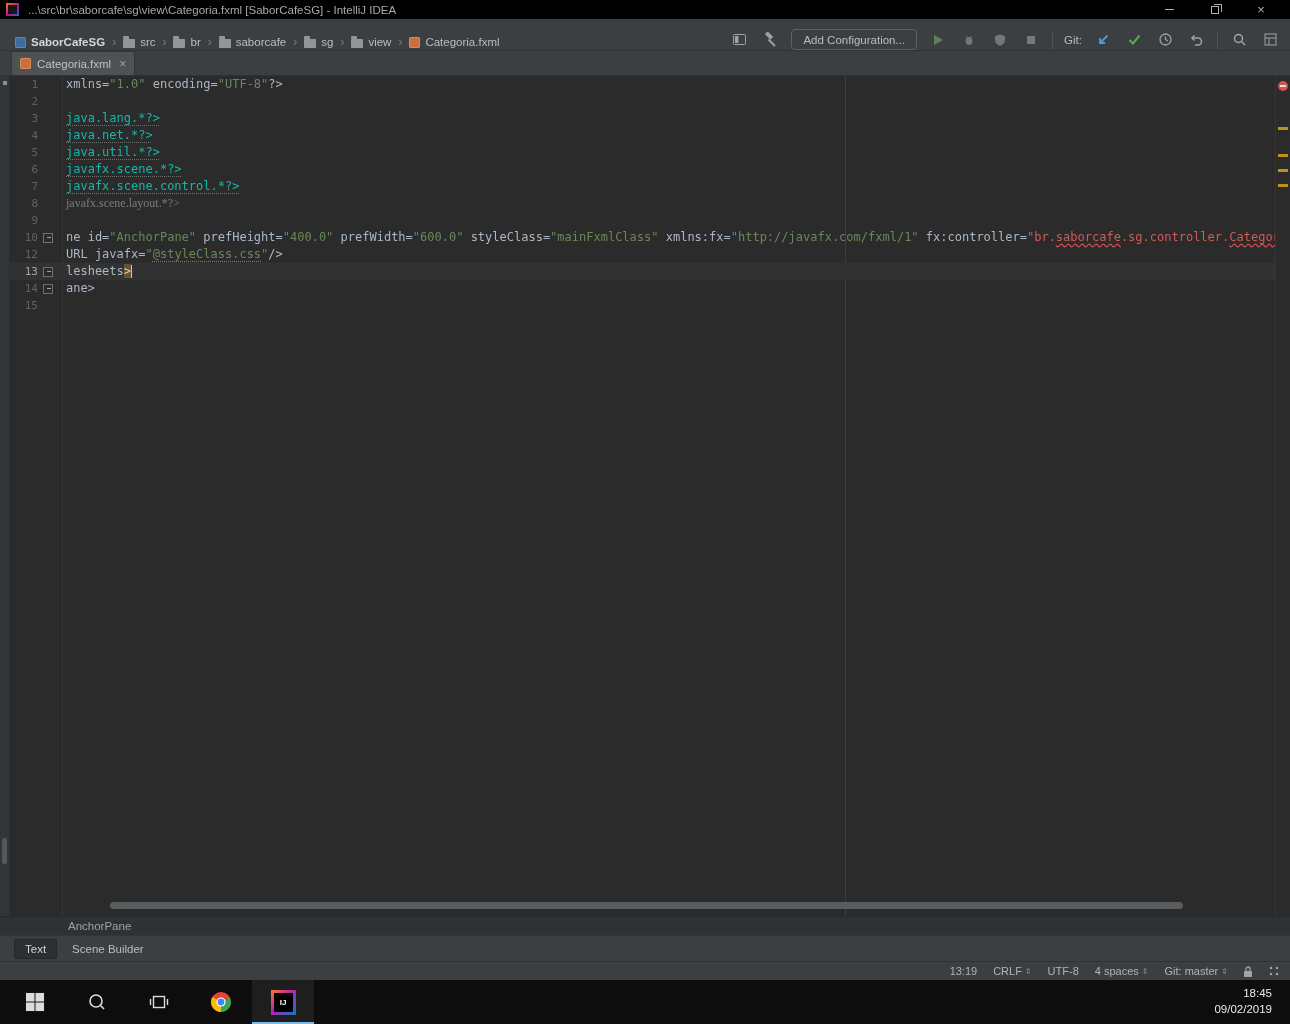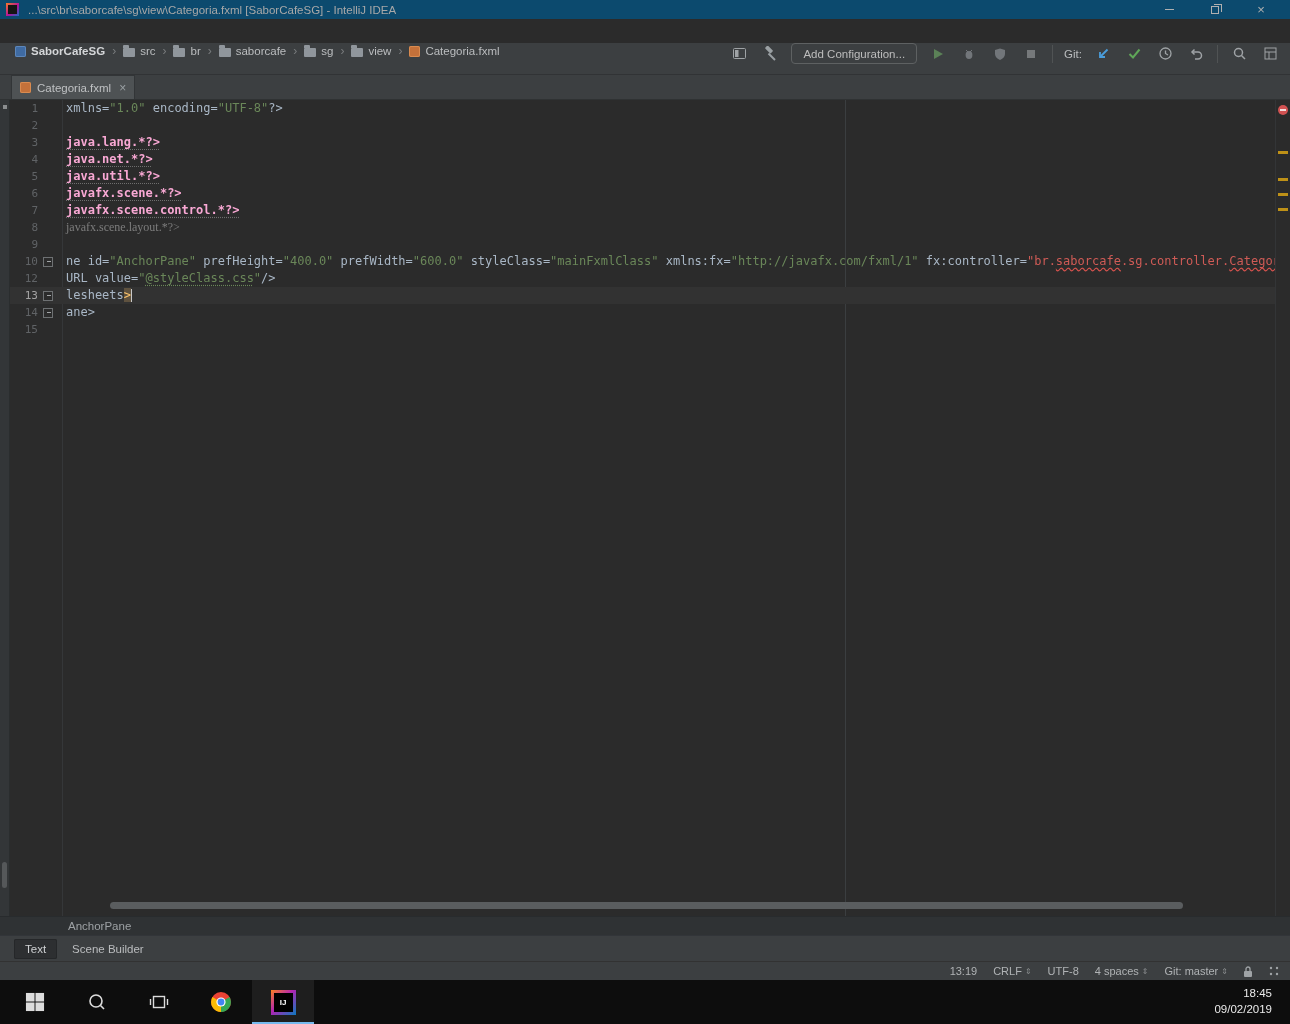--- a/index.html
+++ b/index.html
@@ -1,36 +1,36 @@
 <!DOCTYPE html>
 <html><head>
 <meta charset="utf-8">
 <style>
   * { box-sizing: border-box; margin: 0; padding: 0; }
   html,body { width:1290px; height:1024px; overflow:hidden; background:#2b2b2b;
               font-family:"Liberation Sans",sans-serif; }
   .window { width:1290px; height:1024px; display:flex; flex-direction:column; position:relative; }
 
   
-  .titlebar { height:19px; background:#0c4a6e; display:flex; align-items:center; padding:0 6px; flex:none; }
+  .titlebar { height:19px; background:#000000; display:flex; align-items:center; padding:0 6px; flex:none; }
   .app-icon { width:13px; height:13px; flex:none; position:relative;
               background:linear-gradient(135deg,#f77c23,#b3119b 55%,#1a6fc4); }
   .app-icon::after { content:""; position:absolute; top:2px; left:2px; right:2px; bottom:2px; background:#151515; }
   .title-text { color:#a8a8a8; font-size:11.5px; margin-left:9px; white-space:nowrap; }
   .win-controls { margin-left:auto; display:flex; height:100%; }
   .win-btn { width:46px; height:100%; display:flex; align-items:center; justify-content:center;
              color:#b0b0b0; font-size:13px; }
   .glyph-min { width:9px; height:1px; background:#b0b0b0; display:inline-block; }
   .glyph-restore { width:8px; height:8px; border:1px solid #b0b0b0; display:inline-block; position:relative; }
   .glyph-restore::before { content:""; position:absolute; top:-3px; left:2px; width:7px; height:7px;
                            border-top:1px solid #b0b0b0; border-right:1px solid #b0b0b0; }
 
   
   .toolbar { height:32px; background:#3c3f41; border-bottom:1px solid #313335;
-             display:flex; align-items:flex-start; padding:0 10px 0 12px; flex:none;margin-top:24px; }
+             display:flex; align-items:flex-end; padding:0 10px 0 12px; flex:none; }
   .breadcrumbs { display:flex; align-items:center; gap:2px; }
   .crumb { display:flex; align-items:center; gap:5px; padding:2px 3px; }
   .crumb-label { color:#bbbdbf; font-size:11.5px; white-space:nowrap; }
   .crumb-label.bold { font-weight:bold; color:#d4d6d8; }
   .crumb-sep { color:#787b7d; font-size:12px; margin:0 2px; }
   .ci { display:inline-block; flex:none; }
   .folder-icon { width:12px; height:9px; background:#90969c; border-radius:1px; position:relative; margin-top:3px; }
   .folder-icon::before { content:""; position:absolute; top:-3px; left:0; width:6px; height:3px;
                          background:#90969c; border-radius:1px 1px 0 0; }
   .project-icon { width:11px; height:11px; border-radius:2px; background:#3f6ba3;
@@ -65,21 +65,21 @@
   .line.active { background:#323232; }
   .ln { width:28px; flex:none; text-align:right; color:#606366; font-size:11px; line-height:17px; }
   .line.active .ln { color:#a4a3a3; }
   .fold { width:20px; flex:none; position:relative; }
   .fold.has::before { content:""; position:absolute; right:5px; top:4px; width:8px; height:8px;
                       border:1px solid #6e7173; background:#2b2b2b; }
   .fold.has::after { content:""; position:absolute; right:7px; top:8px; width:4px; height:1px; background:#a2a5a7; }
   .code { padding-left:8px; color:#a9b7c6; }
   .tk-t { color:#a9b7c6; }
   .tk-s { color:#6a8759; }
-  .tk-imp  { color:#f9a8d4; text-decoration:underline dotted #6e6e6e; text-underline-offset:3px;font-weight:bold; }
+  .tk-imp  { color:#14b8a6; text-decoration:underline dotted #6e6e6e; text-underline-offset:3px; }
   .tk-impn { color:#7d7d7d;font-family:Liberation Serif, serif; }
   .tk-err  { color:#cf5b56; }
   .tk-erru { color:#cf5b56; text-decoration:underline wavy #d9524d; text-underline-offset:2px; }
   .tk-lnk  { color:#6a8759; text-decoration:underline dotted #6a8759; text-underline-offset:3px; }
   .tk-hl   { color:#ffc66d; background:rgba(255,198,109,0.22); }
   .caret { display:inline-block; width:1px; height:13px; background:#c8c8c8; vertical-align:text-bottom; }
   .hscroll { position:absolute; left:100px; width:1073px; bottom:7px; height:7px;
              background:#5a5d5f; border-radius:4px; z-index:2; }
   .error-stripe { width:15px; flex:none; background:#2b2b2b; border-left:1px solid #333537; position:relative; }
   .stripe-badge { position:absolute; top:5px; left:2px; width:10px; height:10px; border-radius:50%; background:#d25252; }
@@ -270,21 +270,21 @@
           <div class="line"><span class="ln">1</span><span class="fold"></span><span class="code"><span class="tk-t">xmlns=</span><span class="tk-s">"1.0"</span><span class="tk-t"> encoding=</span><span class="tk-s">"UTF-8"</span><span class="tk-t">?&gt;</span></span></div>
           <div class="line"><span class="ln">2</span><span class="fold"></span><span class="code"></span></div>
           <div class="line"><span class="ln">3</span><span class="fold"></span><span class="code"><span class="tk-imp">java.lang.*?&gt;</span></span></div>
           <div class="line"><span class="ln">4</span><span class="fold"></span><span class="code"><span class="tk-imp">java.net.*?&gt;</span></span></div>
           <div class="line"><span class="ln">5</span><span class="fold"></span><span class="code"><span class="tk-imp">java.util.*?&gt;</span></span></div>
           <div class="line"><span class="ln">6</span><span class="fold"></span><span class="code"><span class="tk-imp">javafx.scene.*?&gt;</span></span></div>
           <div class="line"><span class="ln">7</span><span class="fold"></span><span class="code"><span class="tk-imp">javafx.scene.control.*?&gt;</span></span></div>
           <div class="line"><span class="ln">8</span><span class="fold"></span><span class="code"><span class="tk-impn">javafx.scene.layout.*?&gt;</span></span></div>
           <div class="line"><span class="ln">9</span><span class="fold"></span><span class="code"></span></div>
           <div class="line"><span class="ln">10</span><span class="fold has"></span><span class="code"><span class="tk-t">ne id=</span><span class="tk-s">"AnchorPane"</span><span class="tk-t"> prefHeight=</span><span class="tk-s">"400.0"</span><span class="tk-t"> prefWidth=</span><span class="tk-s">"600.0"</span><span class="tk-t"> styleClass=</span><span class="tk-s">"mainFxmlClass"</span><span class="tk-t"> xmlns:fx=</span><span class="tk-s">"http://javafx.com/fxml/1"</span><span class="tk-t"> fx:controller=</span><span class="tk-err">"br.</span><span class="tk-erru">saborcafe</span><span class="tk-err">.sg.controller.</span><span class="tk-erru">CategoriaCont</span></span></div>
-          <div class="line"><span class="ln">12</span><span class="fold"></span><span class="code"><span class="tk-t">URL value=</span><span class="tk-s">"</span><span class="tk-lnk">@styleClass.css</span><span class="tk-s">"</span><span class="tk-t">/&gt;</span></span></div>
+          <div class="line"><span class="ln">12</span><span class="fold"></span><span class="code"><span class="tk-t">URL javafx=</span><span class="tk-s">"</span><span class="tk-lnk">@styleClass.css</span><span class="tk-s">"</span><span class="tk-t">/&gt;</span></span></div>
           <div class="line active"><span class="ln">13</span><span class="fold has"></span><span class="code"><span class="tk-t">lesheets</span><span class="tk-hl">&gt;</span><span class="caret"></span></span></div>
           <div class="line"><span class="ln">14</span><span class="fold has"></span><span class="code"><span class="tk-t">ane&gt;</span></span></div>
           <div class="line"><span class="ln">15</span><span class="fold"></span><span class="code"></span></div>
         </div>
       <div class="hscroll"></div>
     </div>
     <div class="error-stripe">
       <div class="stripe-badge"></div>
     <div class="stripe-mark" style="top: 51px;"></div>
         <div class="stripe-mark" style="top: 78px;"></div>

